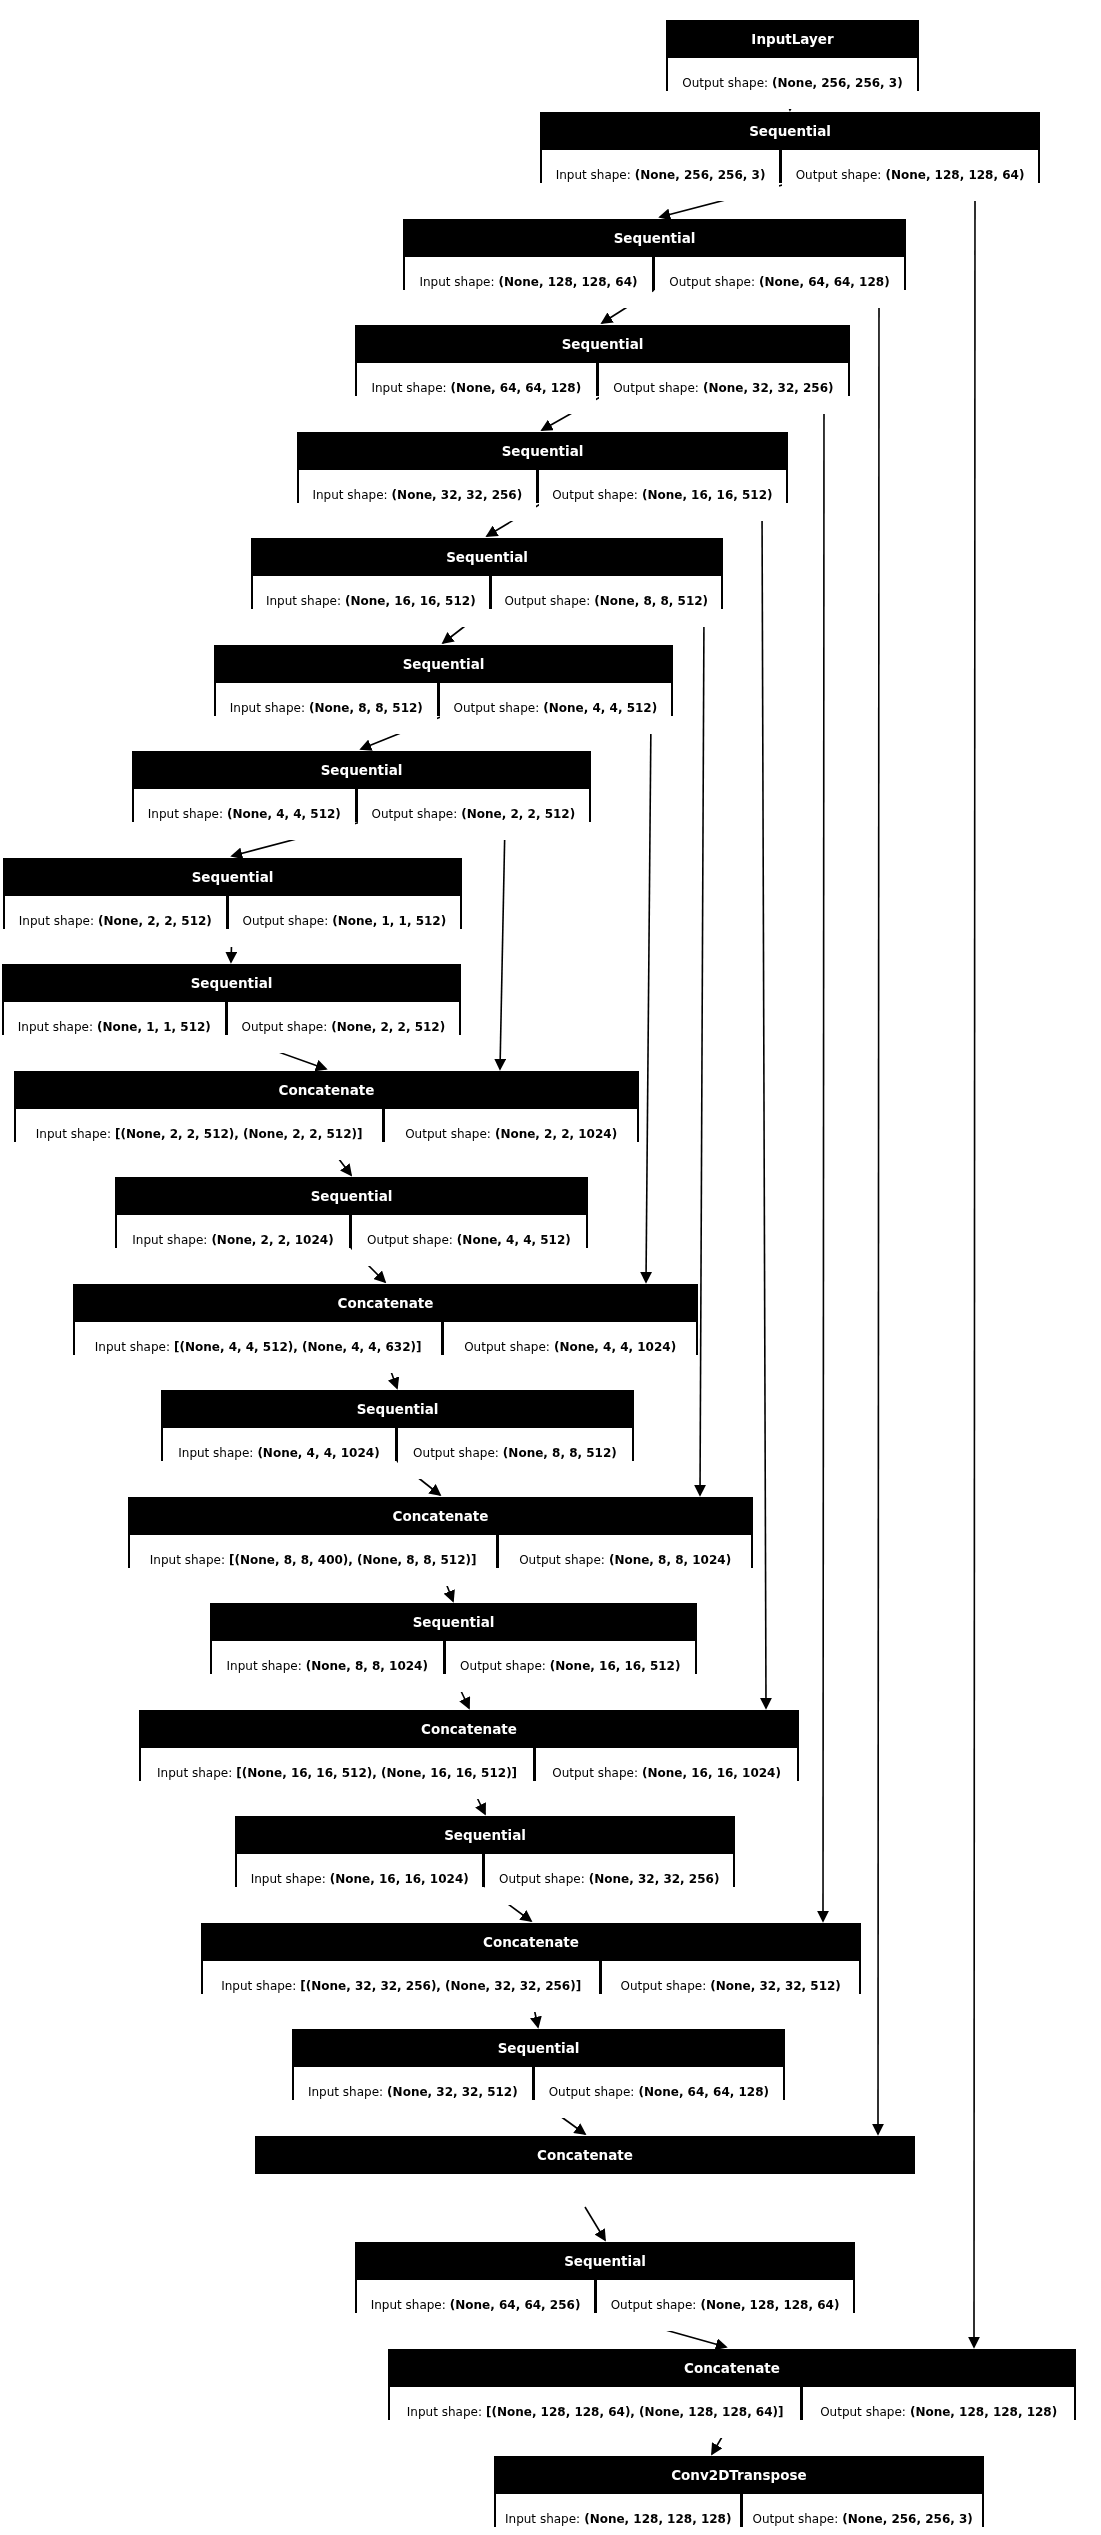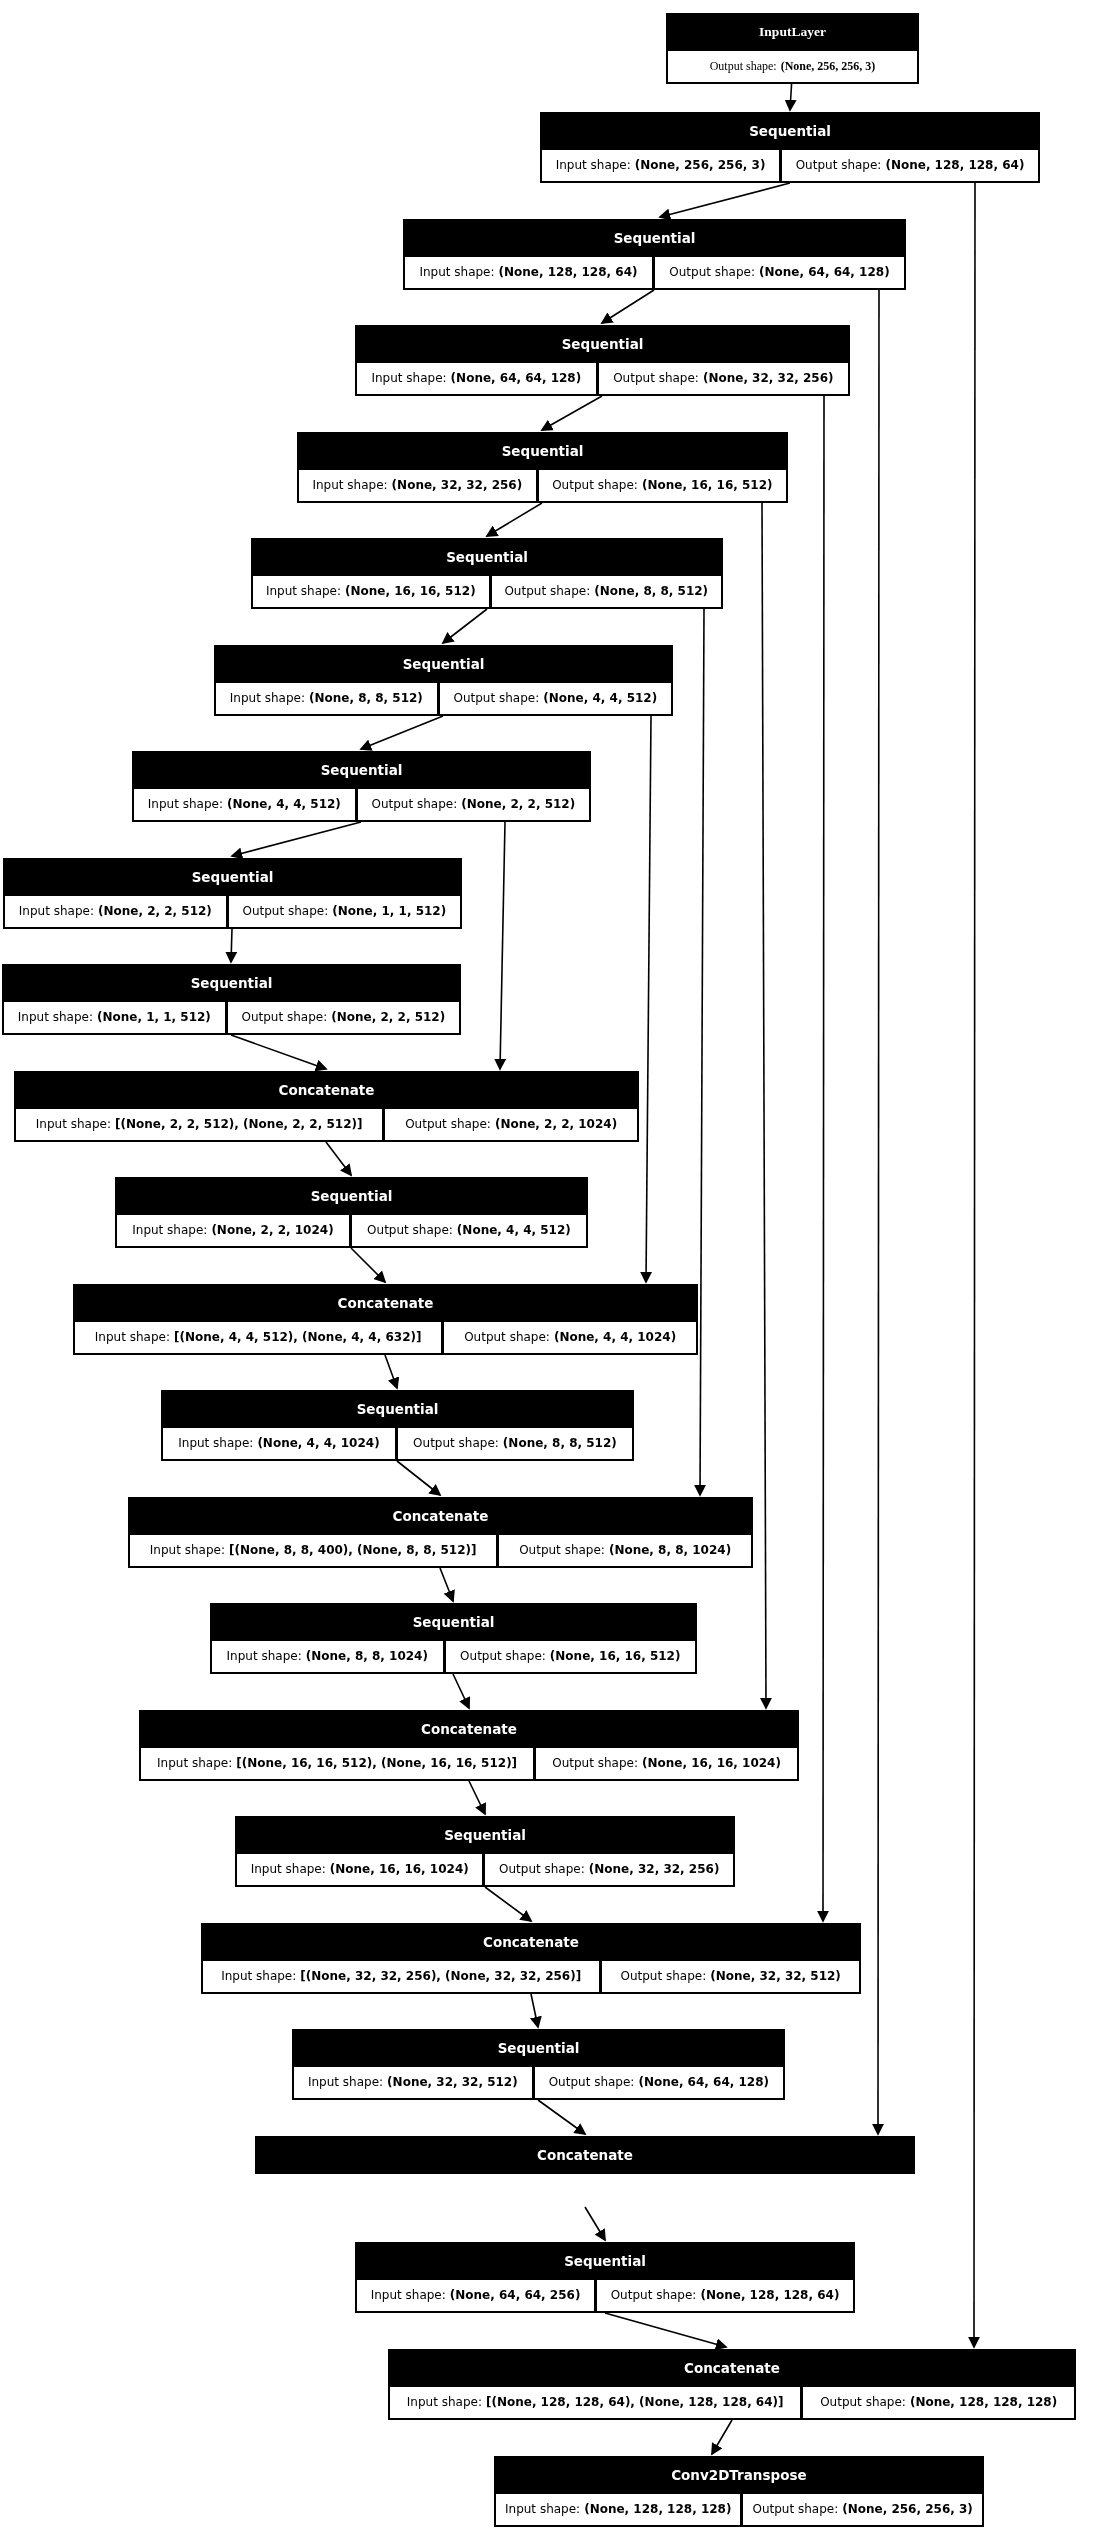--- a/index.html
+++ b/index.html
@@ -21,21 +21,21 @@
     height:34px; line-height:34px; text-align:center;
     background:var(--node-fill); color:var(--node-text);
     font-size:13.5px; font-weight:bold; white-space:nowrap; padding:0 10px;
   }
   .node-body{
     display:flex; gap:3px; background:var(--node-fill); margin-top:2px; height:31px;
   }
   .cell{
     flex:1 1 auto; min-width:max-content; height:31px; line-height:31px;
     background:var(--cell-fill); color:var(--cell-text);
-    font-size:12px; white-space:nowrap; text-align:center; padding:0 9px;
+    font-size:12px; white-space:nowrap; text-align:center; padding:10px 9px;
   }
   .cell .shape{font-weight:bold; margin-left:4px;}
   line.edge{stroke:var(--edge); stroke-width:1.6;}
 </style>
 </head>
 <body>
 
 <div id="canvas">
   <svg id="edge-layer" viewBox="0 0 1101 2535" xmlns="http://www.w3.org/2000/svg">
     <defs>
@@ -70,21 +70,21 @@
         <line x1="975" y1="183" x2="974" y2="2347" class="edge" marker-end="url(#arrow)"></line>
         <line x1="879" y1="290" x2="878" y2="2134" class="edge" marker-end="url(#arrow)"></line>
         <line x1="824" y1="396" x2="823" y2="1921" class="edge" marker-end="url(#arrow)"></line>
         <line x1="762" y1="503" x2="766" y2="1708" class="edge" marker-end="url(#arrow)"></line>
         <line x1="704" y1="609" x2="700" y2="1495" class="edge" marker-end="url(#arrow)"></line>
         <line x1="651" y1="716" x2="646" y2="1282" class="edge" marker-end="url(#arrow)"></line>
         <line x1="505" y1="822" x2="500" y2="1069" class="edge" marker-end="url(#arrow)"></line>
       </g>
   </svg>
 
-<div class="node" style="left: 666px; top: 13px; min-width: 253px; font-family: Liberation Serif, serif;">
+<div class="node" style="left: 666px; top: 20px; min-width: 253px;">
       <div class="node-title">InputLayer</div>
       <div class="node-body">
 
         <div class="cell cell-output">
           <span class="lbl">Output shape:</span><span class="shape">(None, 256, 256, 3)</span>
         </div>
       </div>
     </div>
     <div class="node" style="left: 540px; top: 112px; min-width: 500px;">
       <div class="node-title">Sequential</div>

